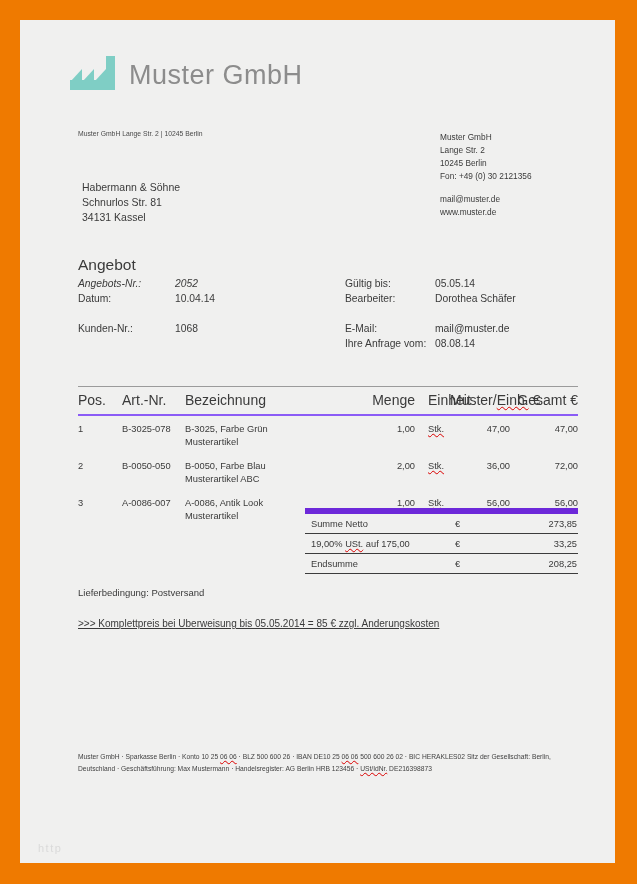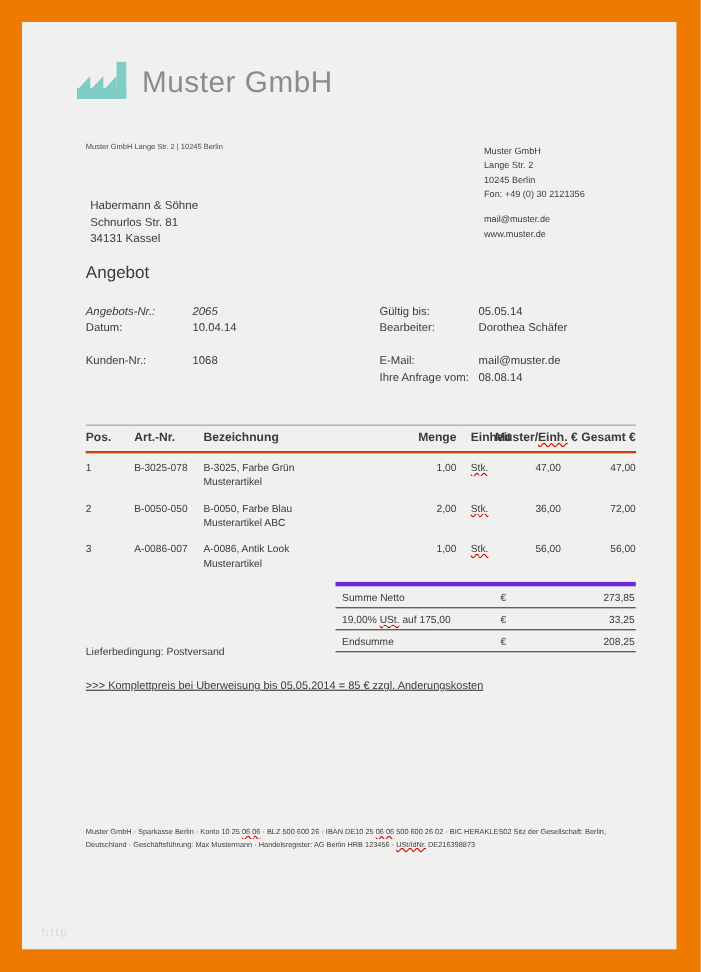--- a/index.html
+++ b/index.html
@@ -13,42 +13,42 @@
   .logo svg { display:block; }
   .logo-text { font-size:27px; font-weight:400; color:#8C8C8C; margin-left:14px; line-height:30px; letter-spacing:0.5px; }
 
   
   .sender   { position:absolute; left:58px; top:110px; font-size:6.8px; color:#4A4A4A; }
   .recipient{ position:absolute; left:62px; top:140px; font-size:10.5px; line-height:14.8px; color:#3A3A3A;margin-top:20px; }
   .company  { position:absolute; left:420px; top:111px; font-size:8.3px; line-height:12.9px; color:#3A3A3A; }
   .company .contact { margin-top:10px; }
 
   
-  .title { position:absolute; left:58px; top:220px; font-size:15.5px; color:#3A3A3A; }
+  .title { position:absolute; left:58px; top:236px; font-size:15.5px; color:#3A3A3A; }
   .drow  { position:absolute; font-size:10.3px; color:#3A3A3A; height:14px; }
   .drow .lbl { position:absolute; left:0; white-space:nowrap; }
   .drow .val { position:absolute; white-space:nowrap; }
   .dleft  .lbl { left:0; }  .dleft  .val { left:97px; }
   .dright .lbl { left:0; }  .dright .val { left:90px; }
 
   
   table.items { position:absolute; left:58px; top:366px; width:500px; border-collapse:collapse; table-layout:fixed; }
-  table.items th { font-weight:bold; font-size:11px; color:#3A3A3A; padding:5px 0 6px 0;
-                   border-top:1px solid #9B9B9B; border-bottom:2px solid #c2410c; white-space:nowrap; }
+  table.items th { font-weight:normal; font-size:14px; color:#3A3A3A; padding:5px 0 6px 0;
+                   border-top:1px solid #9B9B9B; border-bottom:2px solid #8b5cf6; white-space:nowrap; }
   table.items td { font-size:9.3px; color:#3A3A3A; vertical-align:top; padding:7px 0 4px 0; line-height:13px; }
   .c-pos { width:44px; text-align:left; }
   .c-art { width:63px; text-align:left; }
   .c-bez { width:165px; text-align:left;margin-left:16px; }
   .c-men { width:65px; text-align:right; }
   .c-ein { width:35px; text-align:left; padding-left:13px !important; }
   .c-pre { width:60px; text-align:right; }
   .c-ges { width:68px; text-align:right; }
 
   
-  .totals { position:absolute; left:285px; top:509px; width:273px; border-top:4px solid #6d28d9; }
+  .totals { position:absolute; left:285px; top:488px; width:273px; border-top:6px solid #6d28d9; }
   .trow { position:relative; height:20px; border-bottom:1px solid #3C3C3C; font-size:9.3px; color:#3A3A3A; }
   .trow .tl  { position:absolute; left:6px;  top:5px; white-space:nowrap; }
   .trow .tc  { position:absolute; left:150px; top:5px; }
   .trow .ta  { position:absolute; right:1px; top:5px; }
 
   .delivery { position:absolute; left:58px; top:567px; font-size:9.5px; color:#3A3A3A; }
   .note     { position:absolute; left:58px; top:598px; font-size:10px; color:#3A3A3A;text-decoration:underline; }
 
   .footer { position:absolute; left:58px; top:731px; width:497px; font-size:6.7px; line-height:11.5px; color:#424242; }
 
@@ -91,21 +91,21 @@
       <div class="contact">
         <div>mail@muster.de</div>
         <div>www.muster.de</div>
       </div>
     </div>
 
     <div class="title">Angebot</div>
 
     <div class="drow dleft" style="left:58px; top:258px; width:250px;font-style:italic;">
       <span class="lbl">Angebots-Nr.:</span>
-      <span class="val">2065</span>
+      <span class="val">2052</span>
     </div>
     <div class="drow dleft" style="left:58px; top:273px; width:250px;">
       <span class="lbl">Datum:</span>
       <span class="val">10.04.14</span>
     </div>
     <div class="drow dleft" style="left:58px; top:303px; width:250px;">
       <span class="lbl">Kunden-Nr.:</span>
       <span class="val">1068</span>
     </div>
 

